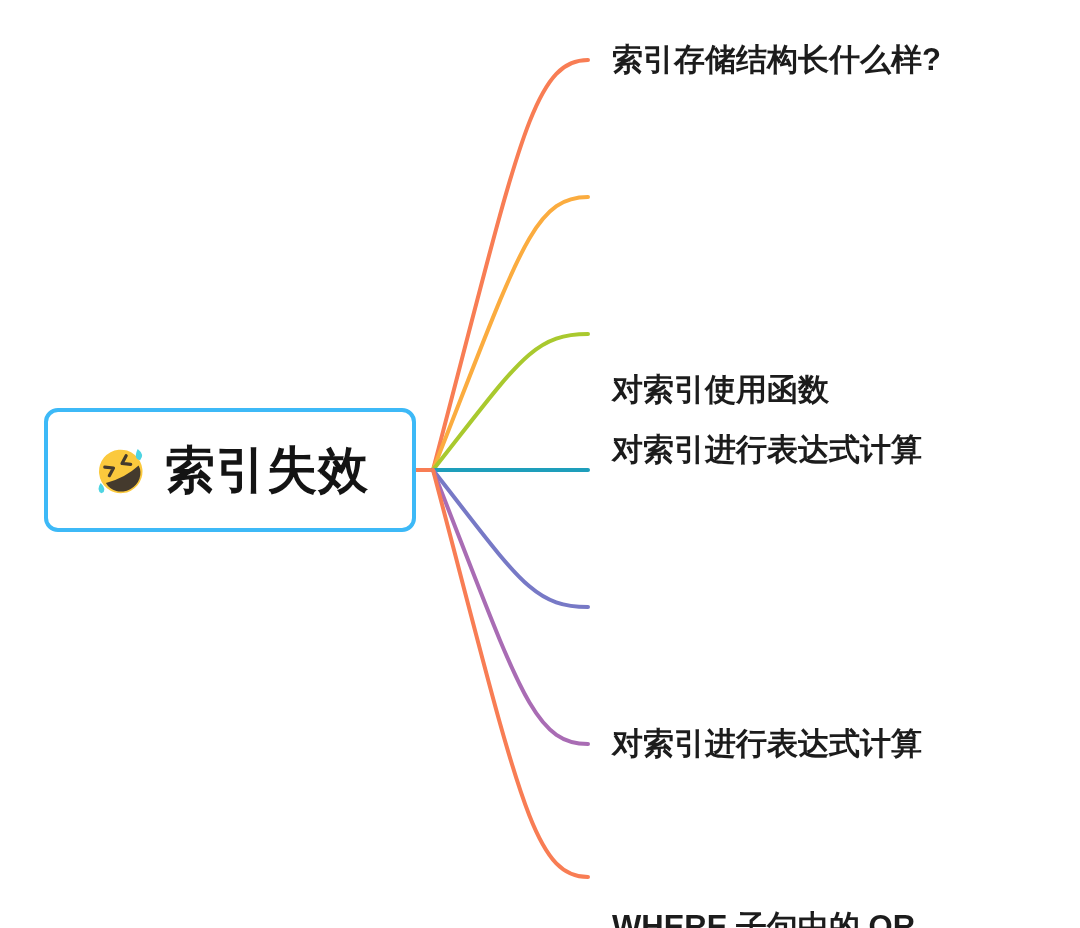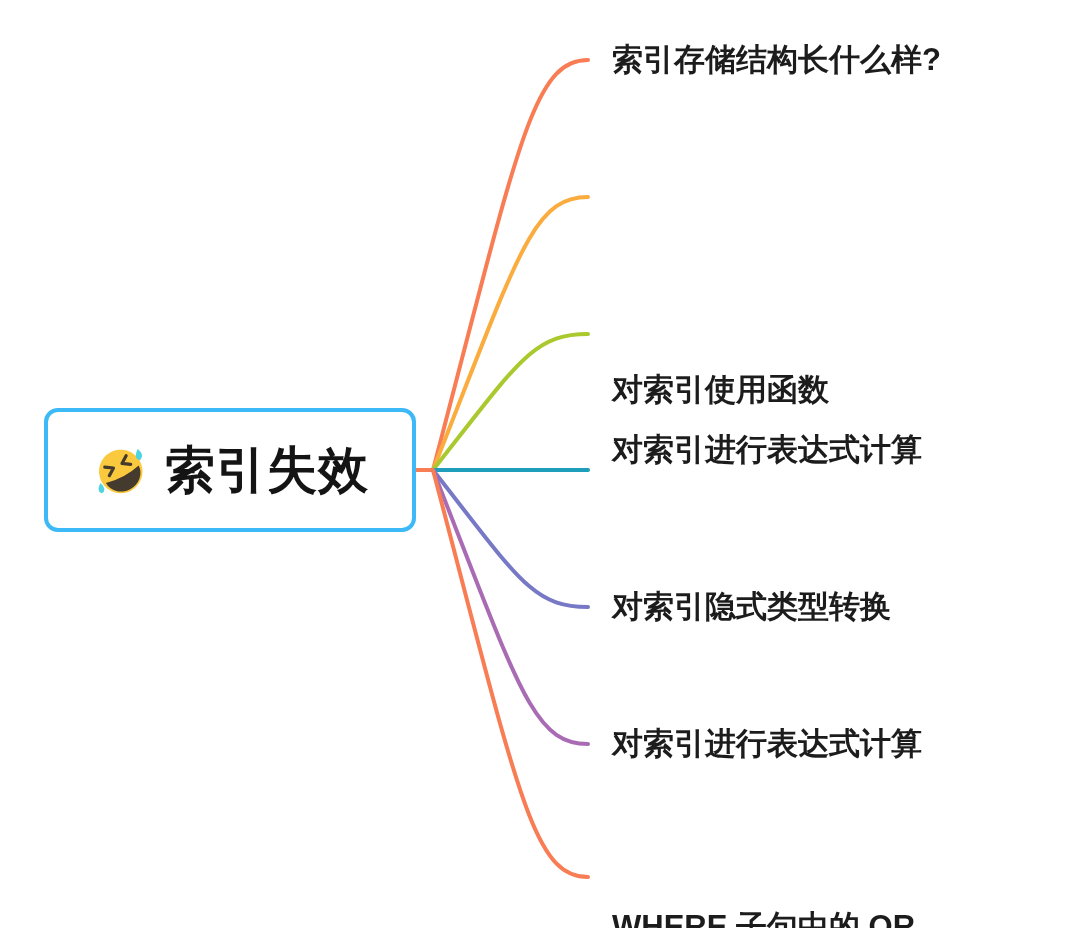--- a/index.html
+++ b/index.html
@@ -63,16 +63,15 @@
       </g>
       <path id="em-tear-1" d="M58 10 q9 7 3 14 q-9 -2 -3 -14 z" fill="#4ED4E2"></path>
       <path id="em-tear-2" d="M12 52 q-6 9 1 13 q8 -4 -1 -13 z" fill="#4ED4E2"></path>
     </svg>
     <span class="root-label">索引失效</span>
   </div>
 
 <div class="branch-label" style="top: 38px;">索引存储结构长什么样?</div>
     <div class="branch-label" style="top: 328px; margin-top: 40px;">对索引使用函数</div>
     <div class="branch-label" style="top: 428px;">对索引进行表达式计算</div>
-    <div class="branch-label" style="top: 585px;">对索引隐式类型转换</div>
     <div class="branch-label" style="top: 722px;">对索引进行表达式计算</div>
     <div class="branch-label" style="top: 905px;">WHERE 子句中的 OR</div>
   </div>
 
 </body></html>

